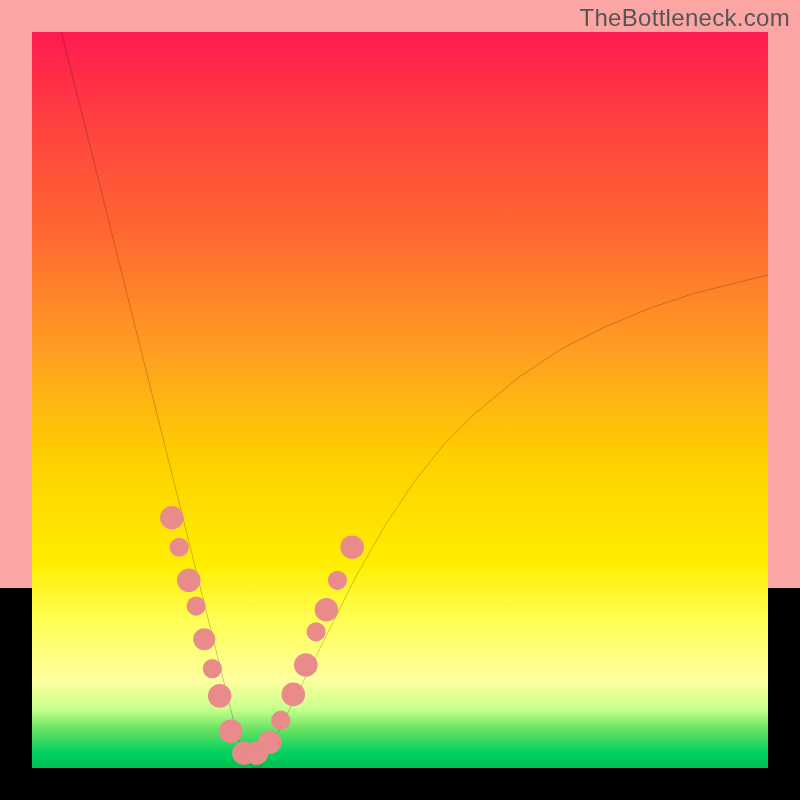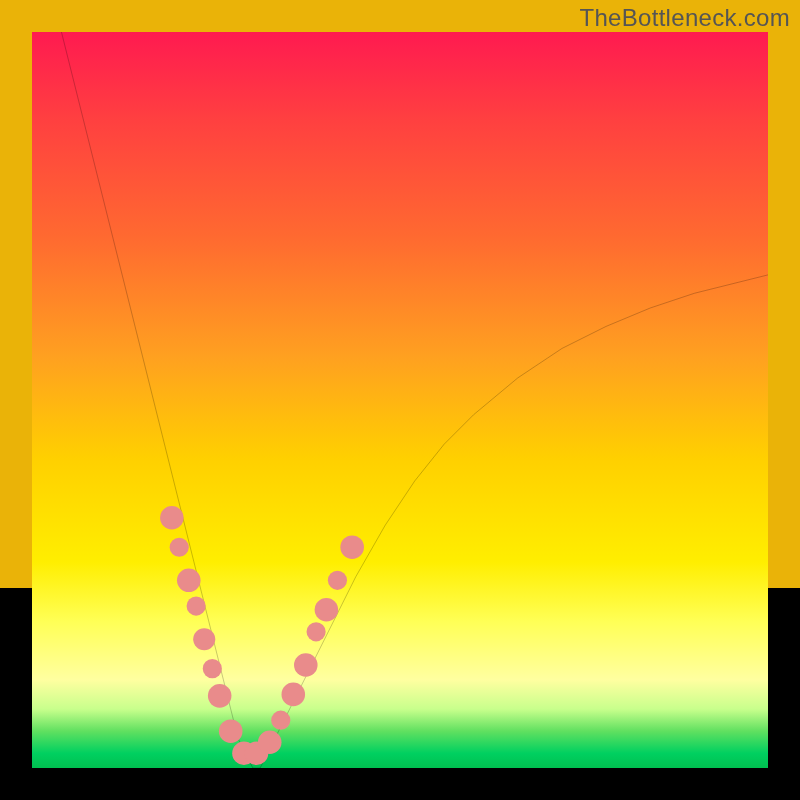--- a/index.html
+++ b/index.html
@@ -8,21 +8,21 @@
     width: 800px;
     height: 800px;
     overflow: hidden;
     background: #000;
     font-family: Arial, Helvetica, sans-serif;
   }
   .frame {
     position: relative;
     width: 800px;
     height: 588px;
-    background: #eab308;
+    background: #fca5a5;
   }
   .plot-area {
     position: absolute;
     left: 32px;
     top: 32px;
     width: 736px;
     height: 736px;
     background: linear-gradient(to bottom,
       #ff1a50 0%,
       #ff4040 12%,

